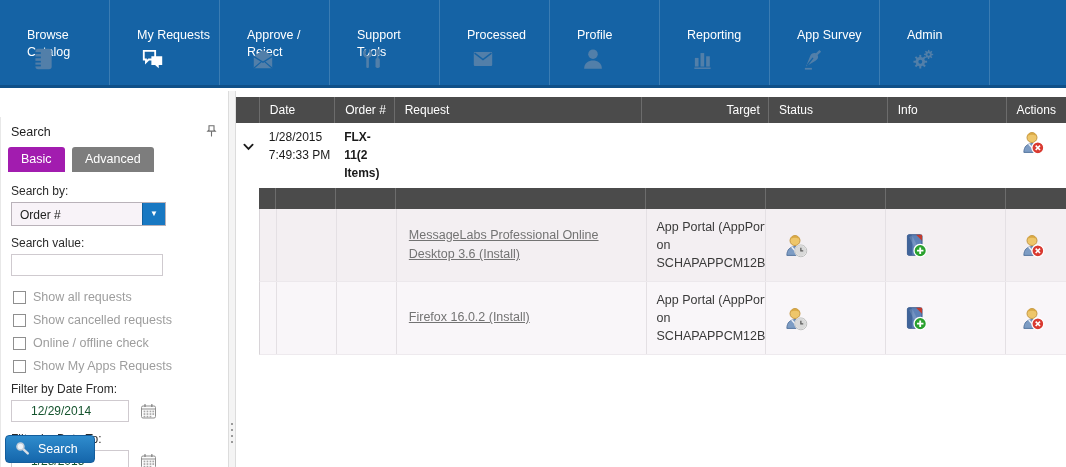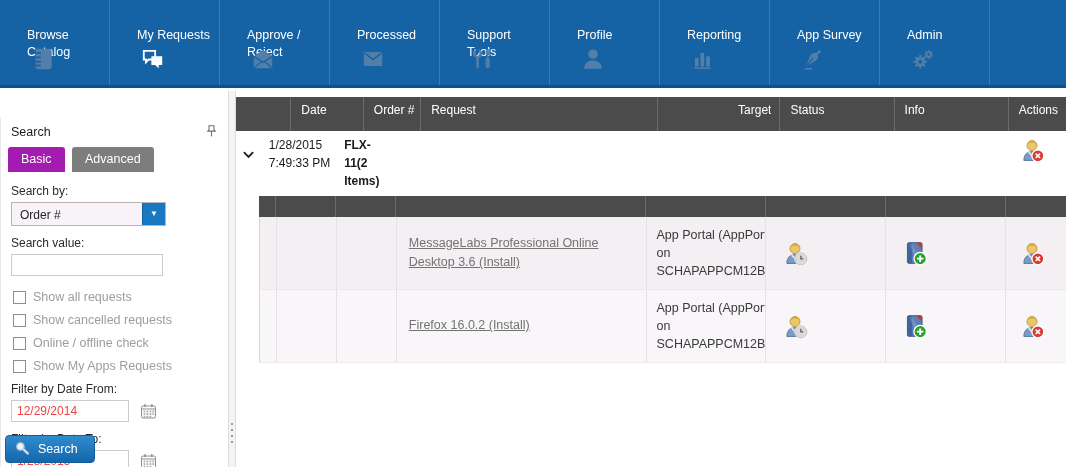--- a/index.html
+++ b/index.html
@@ -33,21 +33,21 @@
   .panel-body { padding:12px 10px 0 10px; }
   .field-label { font-size:12px; color:#2b2b2b; margin:0 0 4px; }
   .mt { margin-top:10px; }
   .select-wrap { position:relative; width:155px; height:24px; border:1px solid #b9b2b9;
                  background:#f8f3f8; }
   .select-value { position:absolute; left:8px; top:5px; font-size:12px; color:#222; }
   .select-btn { position:absolute; right:0; top:0; width:23px; height:22px; background:#1878c2;
                 border-left:1px solid #10619f; color:#fff; font-size:8px; text-align:center;
                 line-height:22px; cursor:pointer; }
   .text-input { width:152px; height:22px; border:1px solid #cfcacf; background:#fff;
-                font-family:"Liberation Sans",sans-serif; font-size:12px; color:#ef4444; padding:0 5px; }
+                font-family:"Liberation Sans",sans-serif; font-size:12px; color:#14532d; padding:0 19px; }
   .checkbox-group { margin-top:14px; }
   .cb-row { display:flex; align-items:center; margin-bottom:9px; }
   .cb-box { appearance:none; -webkit-appearance:none; width:13px; height:13px;
             border:1px solid #8f8f8f; background:#fff; margin:0 7px 0 2px; cursor:pointer; }
   .cb-label { font-size:12.5px; color:#9d9d9d; }
   .date-row { display:flex; align-items:center; gap:11px; }
   .date-input { width:118px; }
   .cal-btn { width:17px; height:17px; cursor:pointer; }
   .search-btn { position:absolute; left:4px; bottom:4px; display:flex; align-items:center; gap:8px;
                 padding:5px 16px 6px 9px; background:linear-gradient(#2f8ccd,#1566ab);
@@ -61,21 +61,21 @@
   .splitter .dots i { display:block; width:2px; height:2px; background:#9a9a9a; margin-bottom:4px; }
 
   
   .main { position:absolute; left:236px; right:0; top:91px; bottom:0; background:#fff; }
   .toolbar { display:flex; align-items:center; height:31px; margin-top:3px;
              background:#f1f0ef; border:1px solid #d9d9d9; cursor:pointer; }
   .toolbar svg { width:23px; height:23px; margin:0 8px 0 9px; }
   .toolbar-label { font-size:12.5px; color:#8f8f8f; }
 
   .grid { margin-top:6px; }
-  .hrow { display:flex; height:34px; background:#4b4b4b;padding-left:32px; }
+  .hrow { display:flex; height:26px; background:#4b4b4b; }
   .hcell { color:#fff; font-size:12px; padding:6px 0 0 10px; border-left:1px solid #6c6c6c;
            overflow:hidden; white-space:nowrap; cursor:pointer; }
   .hcell:first-child { border-left:none; }
   .c0{width:23px;} .c1{width:76px;} .c2{width:60px;} .c3{width:250px;}
   .c4{width:120px;text-align:right;} .c5{width:120px;margin-left:8px;} .c6{width:120px;} .c7{width:61px;}
 
   .grow { display:flex; background:#fff; padding:5px 0 6px; }
   .gcell { font-size:12px; color:#1a1a1a; padding-left:10px; line-height:1.5; }
   .g-exp { width:23px; padding:9px 0 0 7px; cursor:pointer; }
   .g-order { font-weight:bold; }
@@ -251,29 +251,29 @@
           <use href="#i-chat"></use>
         </svg>
     </div>
     <div class="nav-item">
       <div class="nav-label">Approve / Reject</div>
       <svg class="nav-icon" viewBox="0 0 24 24">
           <use href="#i-openmail"></use>
         </svg>
     </div>
     <div class="nav-item">
+      <div class="nav-label">Support Tools</div>
+      <svg class="nav-icon" viewBox="0 0 24 24">
+          <use href="#i-tools"></use>
+        </svg>
+    </div>
+    <div class="nav-item">
       <div class="nav-label">Processed</div>
       <svg class="nav-icon" viewBox="0 0 24 24">
           <use href="#i-mail"></use>
-        </svg>
-    </div>
-    <div class="nav-item">
-      <div class="nav-label">Support Tools</div>
-      <svg class="nav-icon" viewBox="0 0 24 24">
-          <use href="#i-tools"></use>
         </svg>
     </div>
     <div class="nav-item">
       <div class="nav-label">Profile</div>
       <svg class="nav-icon" viewBox="0 0 24 24">
           <use href="#i-personnav"></use>
         </svg>
     </div>
     <div class="nav-item">
       <div class="nav-label">Reporting</div>

